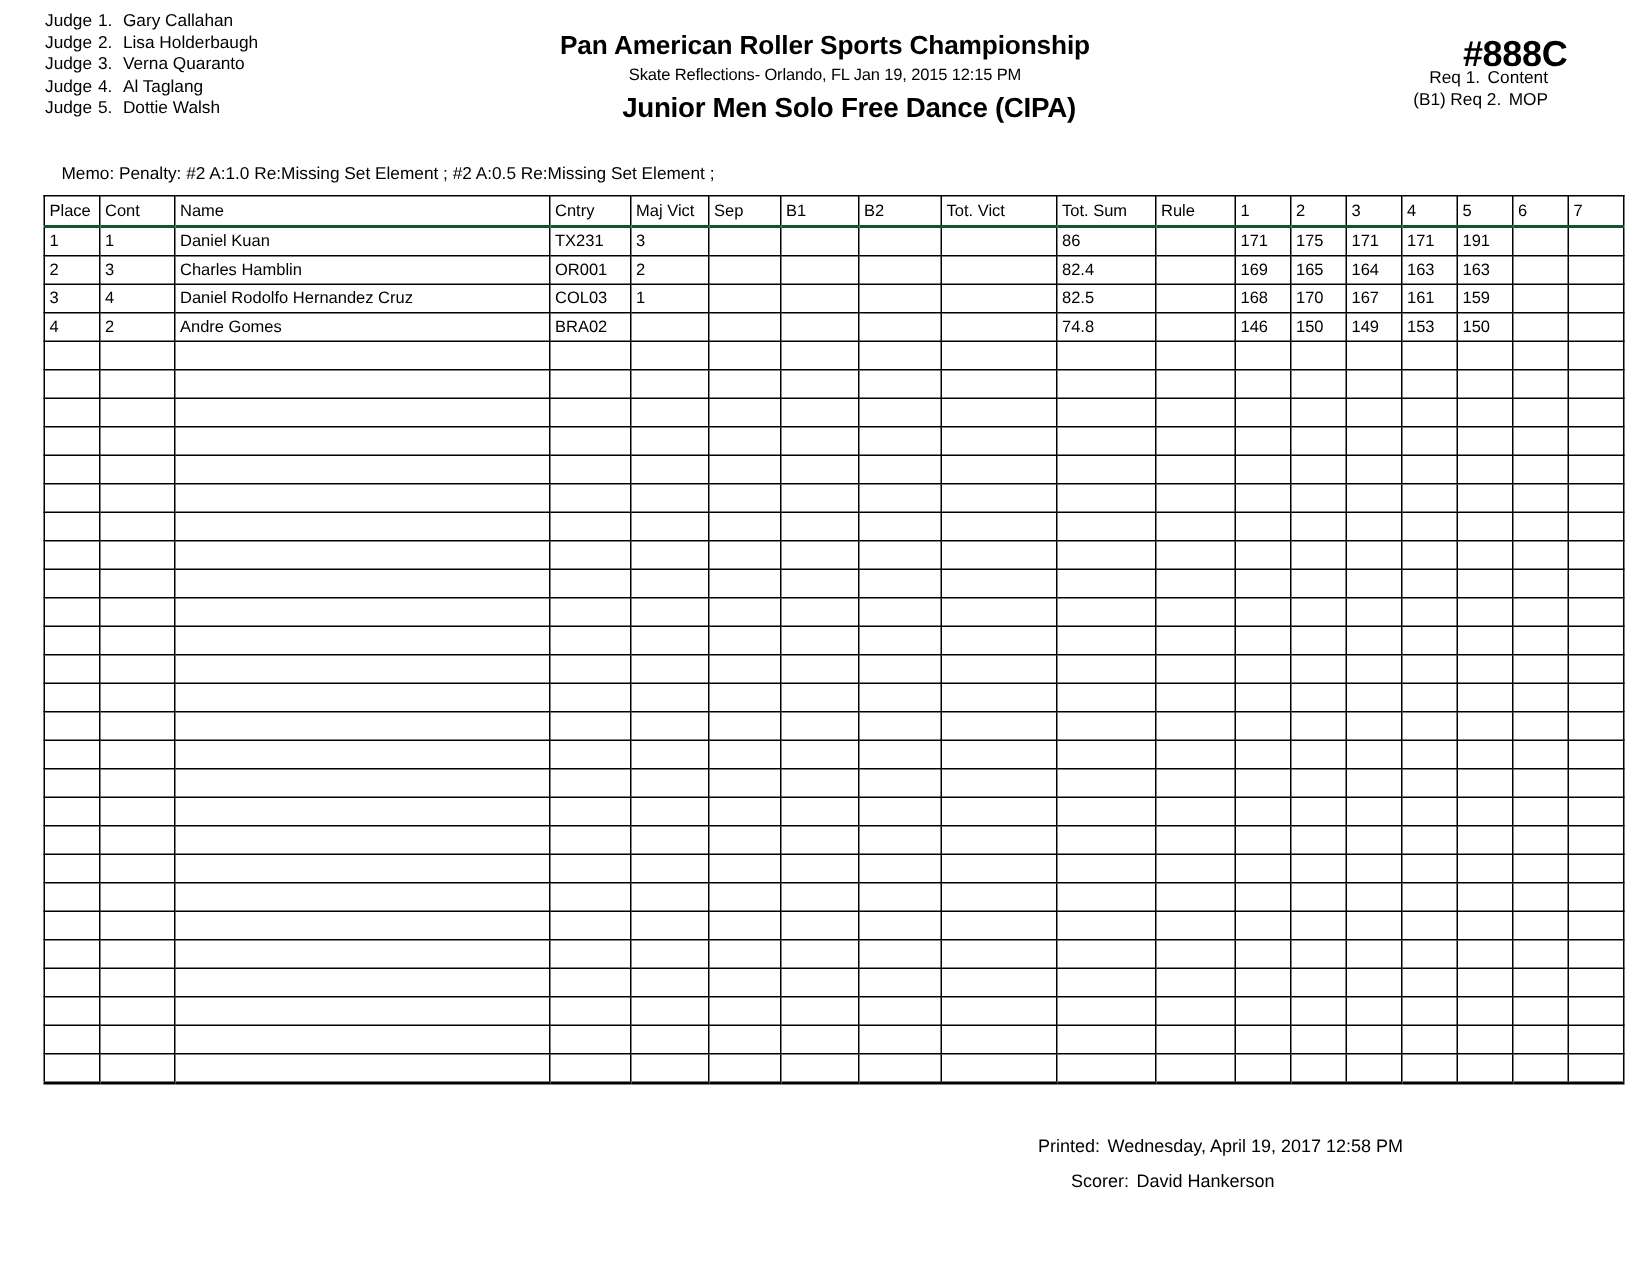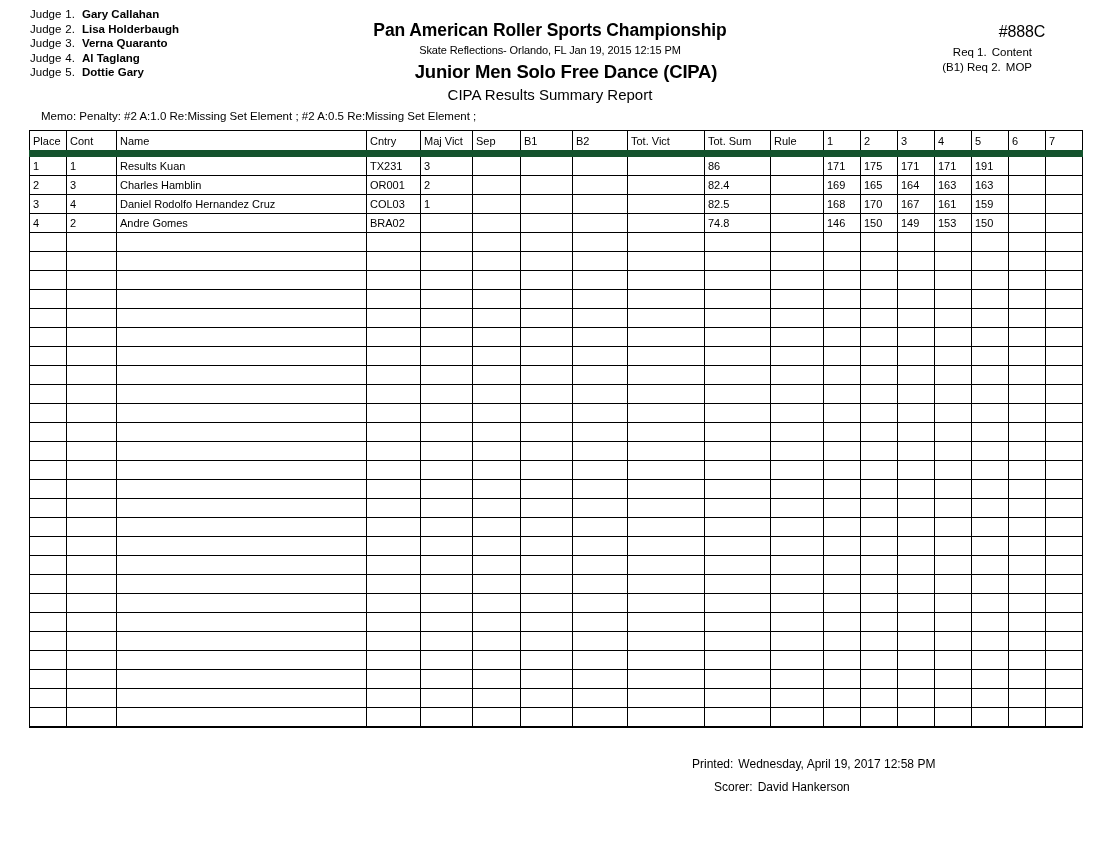--- a/index.html
+++ b/index.html
@@ -22,21 +22,21 @@
     left: 30px;
     top: 7px;
     font-size: 11.5px;
     line-height: 14.6px;
   }
   .judge-row {
     white-space: nowrap;
   }
   .judge-word { }
   .judge-num { padding-left: 4px; }
-  .judge-name { padding-left: 7px; font-weight: bold; }
+  .judge-name { padding-left: 7px; }
 
   
   #title-block {
     position: absolute;
     left: 0;
     right: 0;
     top: 20px;
     text-align: center;
   }
   #event-title {
@@ -60,22 +60,22 @@
   #report-subtitle {
     font-size: 15px;
     line-height: 21px;
   }
 
   
   #event-number {
     position: absolute;
     right: 55px;
     top: 23px;
-    font-size: 16px;
-    font-weight: normal;
+    font-size: 24px;
+    font-weight: bold;
     letter-spacing: -0.2px;
   }
   #requirements-panel {
     position: absolute;
     right: 68px;
     top: 45px;
     font-size: 11.5px;
     line-height: 14.5px;
     text-align: right;
     white-space: nowrap;
@@ -110,21 +110,21 @@
     border: 1px solid #000000;
     height: 18px;
     padding: 0 0 0 3px;
     font-weight: normal;
     text-align: left;
     vertical-align: middle;
     overflow: hidden;
     white-space: nowrap;
   }
   #results-table thead th {
-    border-bottom: 7px solid #14532d;
+    border-bottom: 2px solid #14532d;
     height: 19px;
   }
   #results-table tbody tr:last-child td {
     border-bottom: 2px solid #000000;
   }
   .col-place   { width: 37px;  text-align: center; }
   .col-cont    { width: 50px;  text-align: center; }
   .col-name    { width: 250px; }
   .col-cntry   { width: 54px;  }
   .col-majvict { width: 52px;  }
@@ -158,28 +158,27 @@
   .footer-value { padding-left: 5px; }
 </style>
 </head>
 <body>
 
 <div id="judges-panel">
     <div class="judge-row"><span class="judge-word">Judge</span><span class="judge-num">1.</span><span class="judge-name">Gary Callahan</span></div>
     <div class="judge-row"><span class="judge-word">Judge</span><span class="judge-num">2.</span><span class="judge-name">Lisa Holderbaugh</span></div>
     <div class="judge-row"><span class="judge-word">Judge</span><span class="judge-num">3.</span><span class="judge-name">Verna Quaranto</span></div>
     <div class="judge-row"><span class="judge-word">Judge</span><span class="judge-num">4.</span><span class="judge-name">Al Taglang</span></div>
-    <div class="judge-row"><span class="judge-word">Judge</span><span class="judge-num">5.</span><span class="judge-name">Dottie Gary</span></div>
+    <div class="judge-row"><span class="judge-word">Judge</span><span class="judge-num">5.</span><span class="judge-name">Dottie Walsh</span></div>
   </div>
 
 <div id="title-block">
   <div id="event-title">Pan American Roller Sports Championship</div>
   <div id="venue-line">Skate Reflections- Orlando, FL  Jan 19, 2015  12:15 PM</div>
   <div id="category-title">Junior Men Solo Free Dance (CIPA)</div>
-  <div id="report-subtitle">CIPA Results Summary Report</div>
 </div>
 
 <div id="event-number">#888C</div>
 <div id="requirements-panel">
     <div class="req-row"><span class="req-prefix"></span><span class="req-label">Req 1.</span><span class="req-value">Content</span></div>
     <div class="req-row"><span class="req-prefix">(B1)</span><span class="req-label">Req 2.</span><span class="req-value">MOP</span></div>
   </div>
 
 <div id="memo-line">Memo: Penalty: #2 A:1.0 Re:Missing Set Element ; #2 A:0.5 Re:Missing Set Element ;</div>
 
@@ -223,21 +222,21 @@
       <th class="col-judge">4</th>
       <th class="col-judge">5</th>
       <th class="col-judge">6</th>
       <th class="col-judge">7</th>
     </tr>
   </thead>
   <tbody id="results-body">
       <tr>
         <td class="col-place">1</td>
         <td class="col-cont">1</td>
-        <td class="col-name">Results Kuan</td>
+        <td class="col-name">Daniel Kuan</td>
         <td class="col-cntry">TX231</td>
         <td class="col-majvict">3</td>
         <td class="col-sep"></td>
         <td class="col-b1"></td>
         <td class="col-b2"></td>
         <td class="col-totvict"></td>
         <td class="col-totsum">86</td>
         <td class="col-rule"></td>
         <td class="col-judge">171</td>
         <td class="col-judge">175</td>

